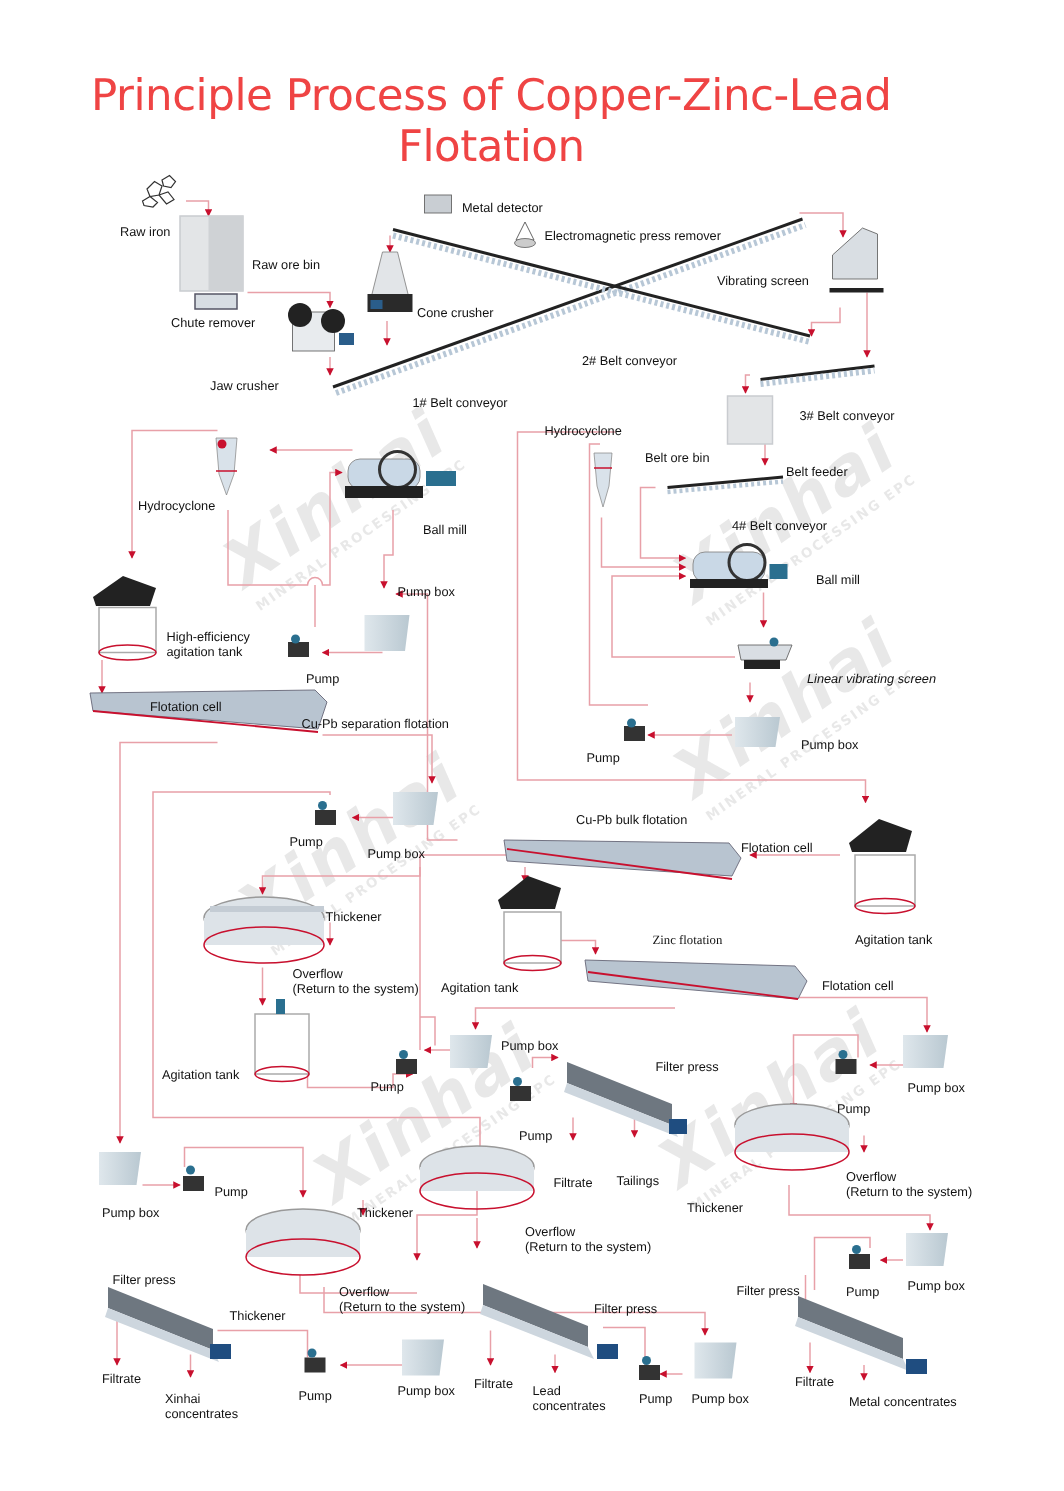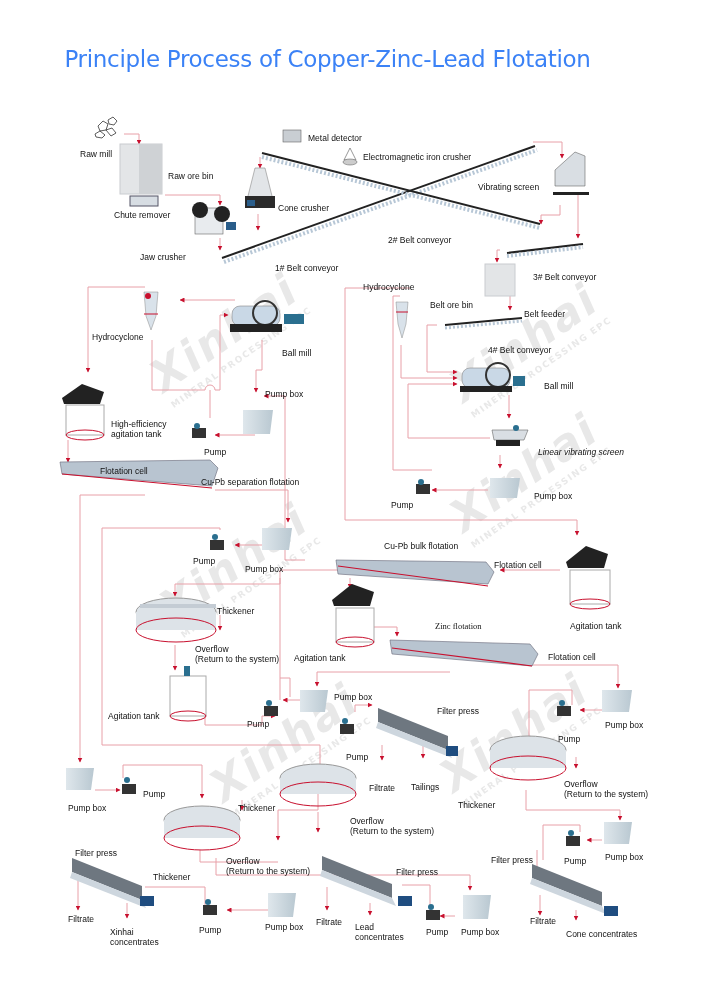--- a/index.html
+++ b/index.html
@@ -1,18 +1,18 @@
 <!DOCTYPE html>
 <html><head>
 <meta charset="utf-8">
 <style>
   html, body { margin: 0; padding: 0; background: #ffffff; }
   body { width: 709px; height: 994px; position: relative; overflow: hidden; font-family: "Liberation Sans", sans-serif; }
   #stage { position: absolute; left: 0; top: 0; width: 709px; height: 994px; }
-  .title { position: absolute; left: 0; top: 46px; width: 655px; text-align: center; color: #3b82f6; font-size: 23px; font-family: "DejaVu Sans", sans-serif; letter-spacing: -0.3px; }
+  .title { position: absolute; left: 0; top: 46px; width: 655px; text-align: center; color: #ef4444; font-size: 29px; font-family: "DejaVu Sans", sans-serif; letter-spacing: -0.3px; }
   .lbl { position: absolute; font-size: 8.5px; color: #111; white-space: nowrap; line-height: 10px; }
   .lbl.two { white-space: pre; }
   .wm { position: absolute; color: rgba(190,190,190,0.35); font-weight: bold; transform: rotate(-35deg); transform-origin: left top; font-family: "DejaVu Sans", sans-serif; pointer-events: none; }
   .wm .big { font-size: 44px; font-style: italic; letter-spacing: 2px; display: block; }
   .wm .small { font-size: 9px; letter-spacing: 1.5px; display: block; }
 </style>
 </head>
 <body>
 
 <div id="stage">
@@ -355,26 +355,26 @@
         <rect x="566" y="836" width="14" height="10" fill="#333"></rect>
         <circle cx="571" cy="833" r="3" fill="#2a6f8f"></circle>
       </g>
     <g>
       <path d="M532,864 l70,28 l0,14 l-70,-28 z" fill="#6e7780"></path>
       <path d="M532,878 l70,28 l4,8 l-76,-30 z" fill="#cdd6de"></path>
       <rect x="604" y="906" width="14" height="10" fill="#1f4d80"></rect>
     </g>
   </svg>
 
-  <div class="lbl" style="left:80px;top:149px;">Raw mill</div>
+  <div class="lbl" style="left:80px;top:149px;">Raw iron</div>
   <div class="lbl" style="left:168px;top:171px;">Raw ore bin</div>
   <div class="lbl" style="left:114px;top:210px;">Chute remover</div>
   <div class="lbl" style="left:140px;top:252px;">Jaw crusher</div>
   <div class="lbl" style="left:308px;top:133px;">Metal detector</div>
-  <div class="lbl" style="left:363px;top:152px;">Electromagnetic iron crusher</div>
+  <div class="lbl" style="left:363px;top:152px;">Electromagnetic press remover</div>
   <div class="lbl" style="left:278px;top:203px;">Cone crusher</div>
   <div class="lbl" style="left:275px;top:263px;">1# Belt conveyor</div>
   <div class="lbl" style="left:388px;top:235px;">2# Belt conveyor</div>
   <div class="lbl" style="left:478px;top:182px;">Vibrating screen</div>
   <div class="lbl" style="left:533px;top:272px;">3# Belt conveyor</div>
   <div class="lbl" style="left:363px;top:282px;">Hydrocyclone</div>
   <div class="lbl" style="left:430px;top:300px;">Belt ore bin</div>
   <div class="lbl" style="left:524px;top:309px;">Belt feeder</div>
   <div class="lbl" style="left:464px;top:345px;margin-left:24px;">4# Belt conveyor</div>
   <div class="lbl" style="left:544px;top:381px;">Ball mill</div>
@@ -435,14 +435,14 @@
   <div class="lbl" style="left:316px;top:917px;">Filtrate</div>
   <div class="lbl two" style="left:355px;top:922px;">Lead
 concentrates</div>
   <div class="lbl" style="left:426px;top:927px;">Pump</div>
   <div class="lbl" style="left:461px;top:927px;">Pump box</div>
 
   <div class="lbl" style="left:491px;top:855px;">Filter press</div>
   <div class="lbl" style="left:564px;top:856px;">Pump</div>
   <div class="lbl" style="left:605px;top:852px;">Pump box</div>
   <div class="lbl" style="left:530px;top:916px;">Filtrate</div>
-  <div class="lbl" style="left:566px;top:929px;">Cone concentrates</div>
+  <div class="lbl" style="left:566px;top:929px;">Metal concentrates</div>
 </div>
 
 </body></html>

